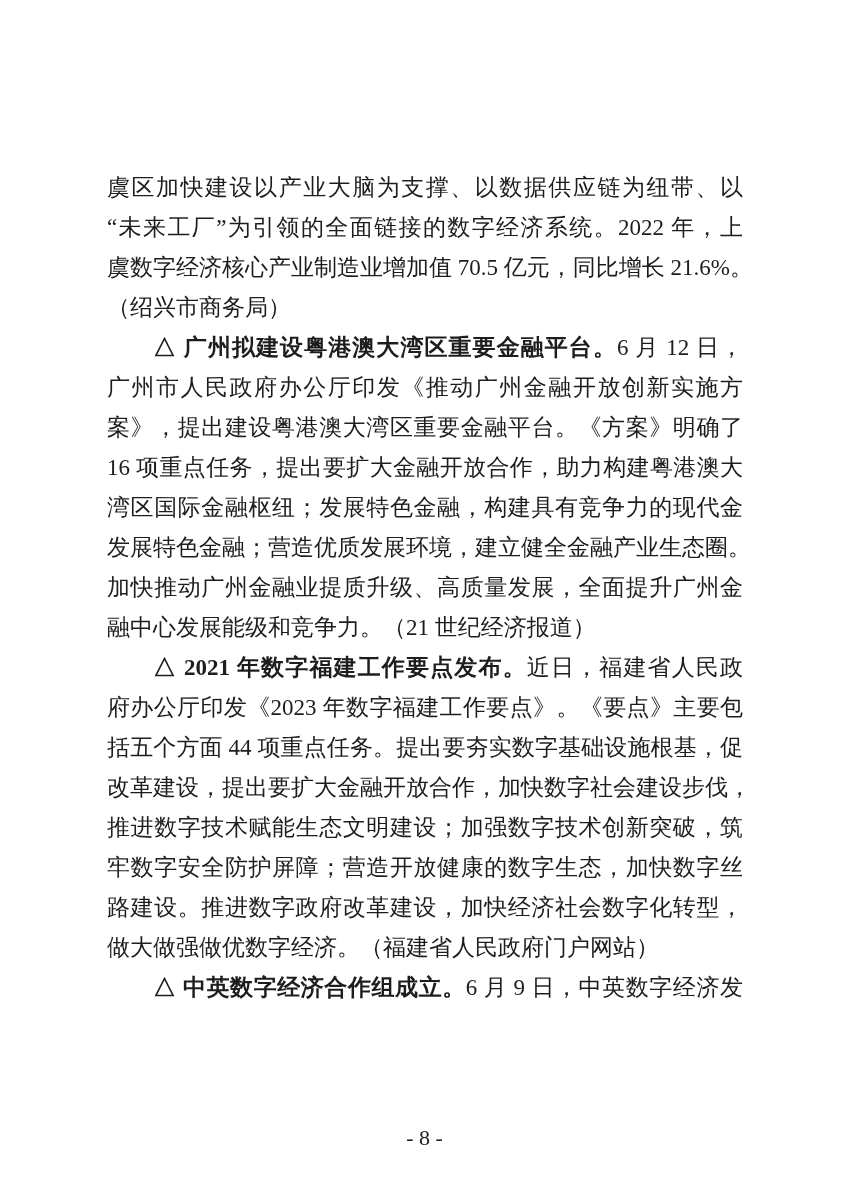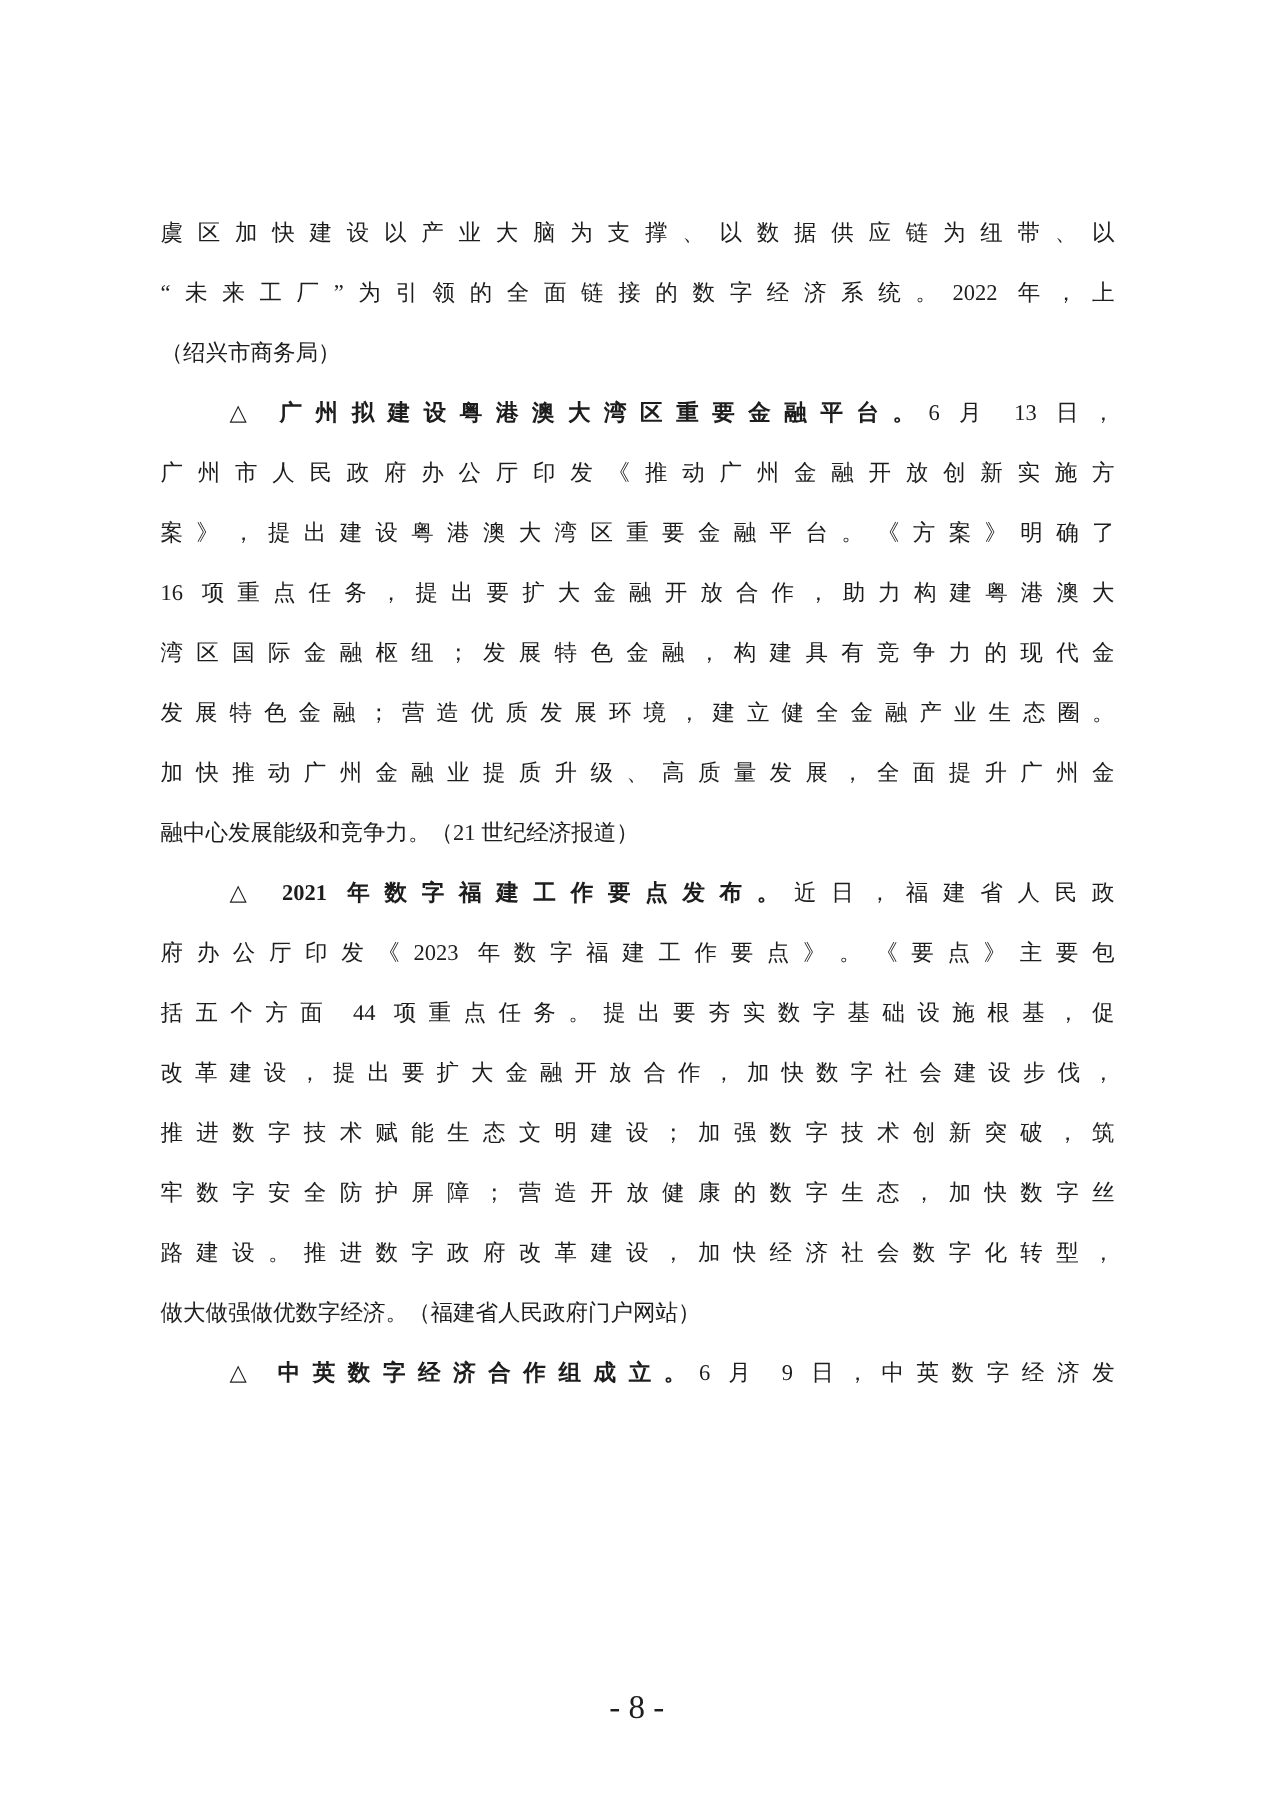--- a/index.html
+++ b/index.html
@@ -18,24 +18,25 @@
   .page {
     position: absolute;
     left: 0; top: 0;
     width: 849px;
     height: 1200px;
     background: #ffffff;
   }
   .text-block {
     position: absolute;
     left: 107px;
-    top: 136px;
+    top: 168px;
     width: 636px;
-    font-size: 15px;
+    font-size: 23px;
     line-height: 40px;
+    font-family: Liberation Serif, serif;
   }
   .para {
     margin: 0;
     padding: 0;
   }
   .line {
     height: 40px;
     white-space: nowrap;
     text-align: justify;
     text-align-last: justify;
@@ -64,25 +65,26 @@
 </head>
 <body>
 
 <div class="page">
 
   <div class="text-block">
 
     <div class="para">
       <div class="line"><span class="b"></span><span>虞区加快建设以产业大脑为支撑、以数据供应链为纽带、以</span></div>
       <div class="line"><span class="b"></span><span>“未来工厂”为引领的全面链接的数字经济系统。2022 年，上</span></div>
+      <div class="line"><span class="b"></span><span>虞数字经济核心产业制造业增加值 70.5 亿元，同比增长 21.6%。</span></div>
       <div class="line end"><span class="b"></span><span>（绍兴市商务局）</span></div>
     </div>
 
     <div class="para">
-      <div class="line ind"><span class="b">△ 广州拟建设粤港澳大湾区重要金融平台。</span><span>6 月 13 日，</span></div>
+      <div class="line ind"><span class="b">△ 广州拟建设粤港澳大湾区重要金融平台。</span><span>6 月 12 日，</span></div>
       <div class="line"><span class="b"></span><span>广州市人民政府办公厅印发《推动广州金融开放创新实施方</span></div>
       <div class="line"><span class="b"></span><span>案》，提出建设粤港澳大湾区重要金融平台。《方案》明确了</span></div>
       <div class="line"><span class="b"></span><span>16 项重点任务，提出要扩大金融开放合作，助力构建粤港澳大</span></div>
       <div class="line"><span class="b"></span><span>湾区国际金融枢纽；发展特色金融，构建具有竞争力的现代金</span></div>
       <div class="line"><span class="b"></span><span>发展特色金融；营造优质发展环境，建立健全金融产业生态圈。</span></div>
       <div class="line"><span class="b"></span><span>加快推动广州金融业提质升级、高质量发展，全面提升广州金</span></div>
       <div class="line end"><span class="b"></span><span>融中心发展能级和竞争力。（21 世纪经济报道）</span></div>
     </div>
 
     <div class="para">

